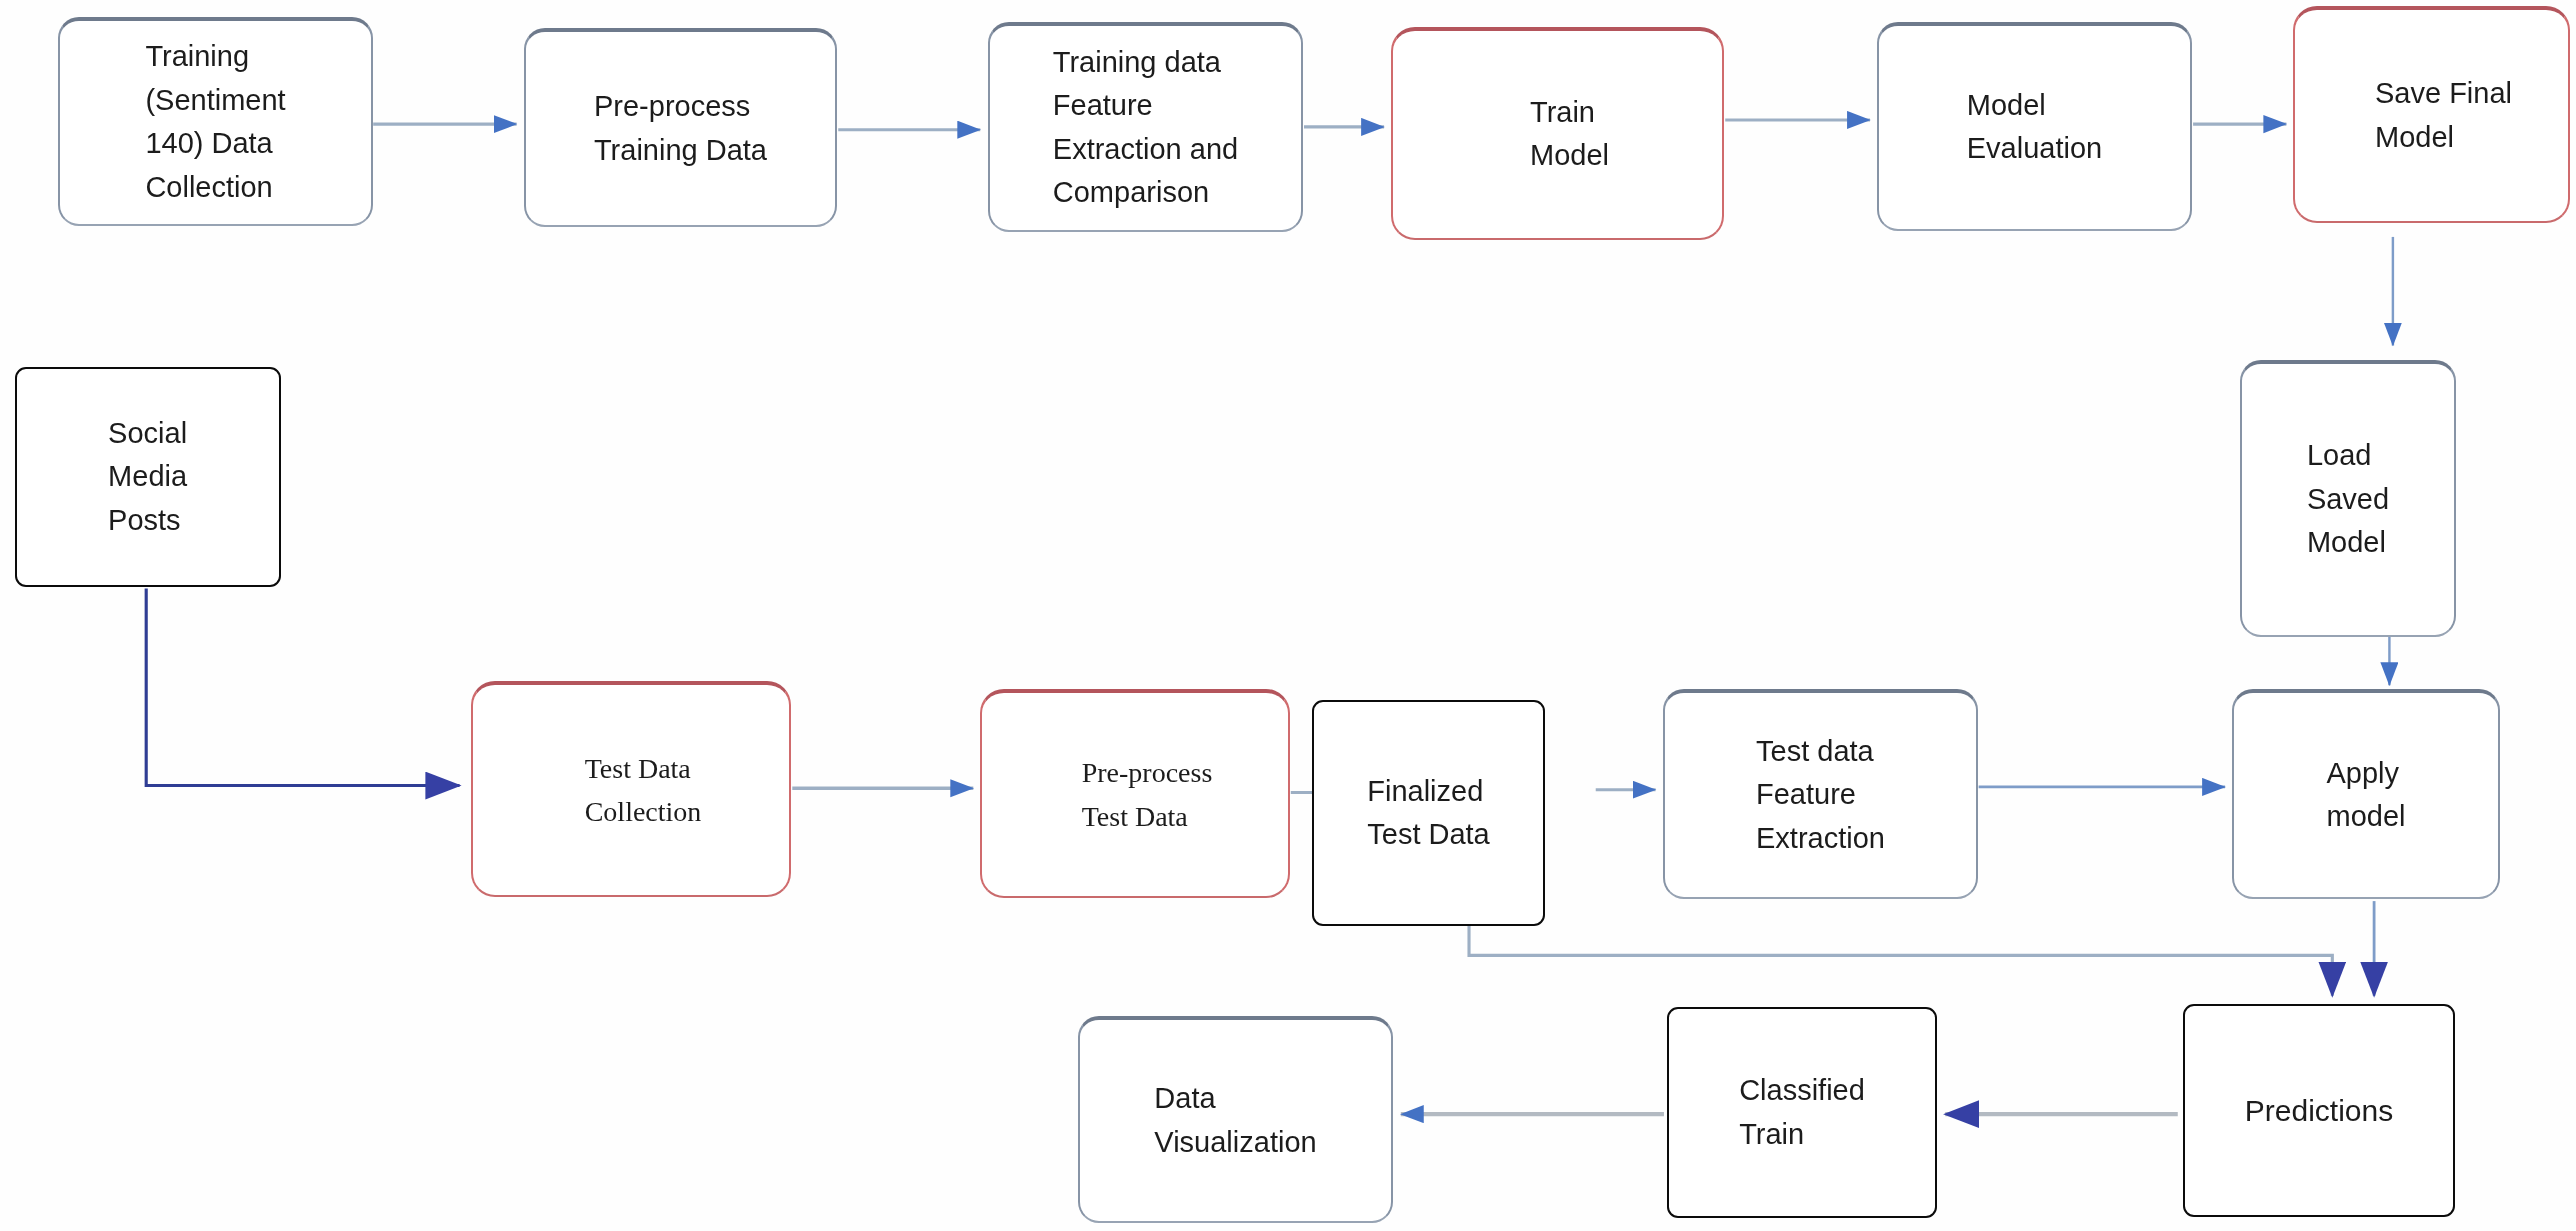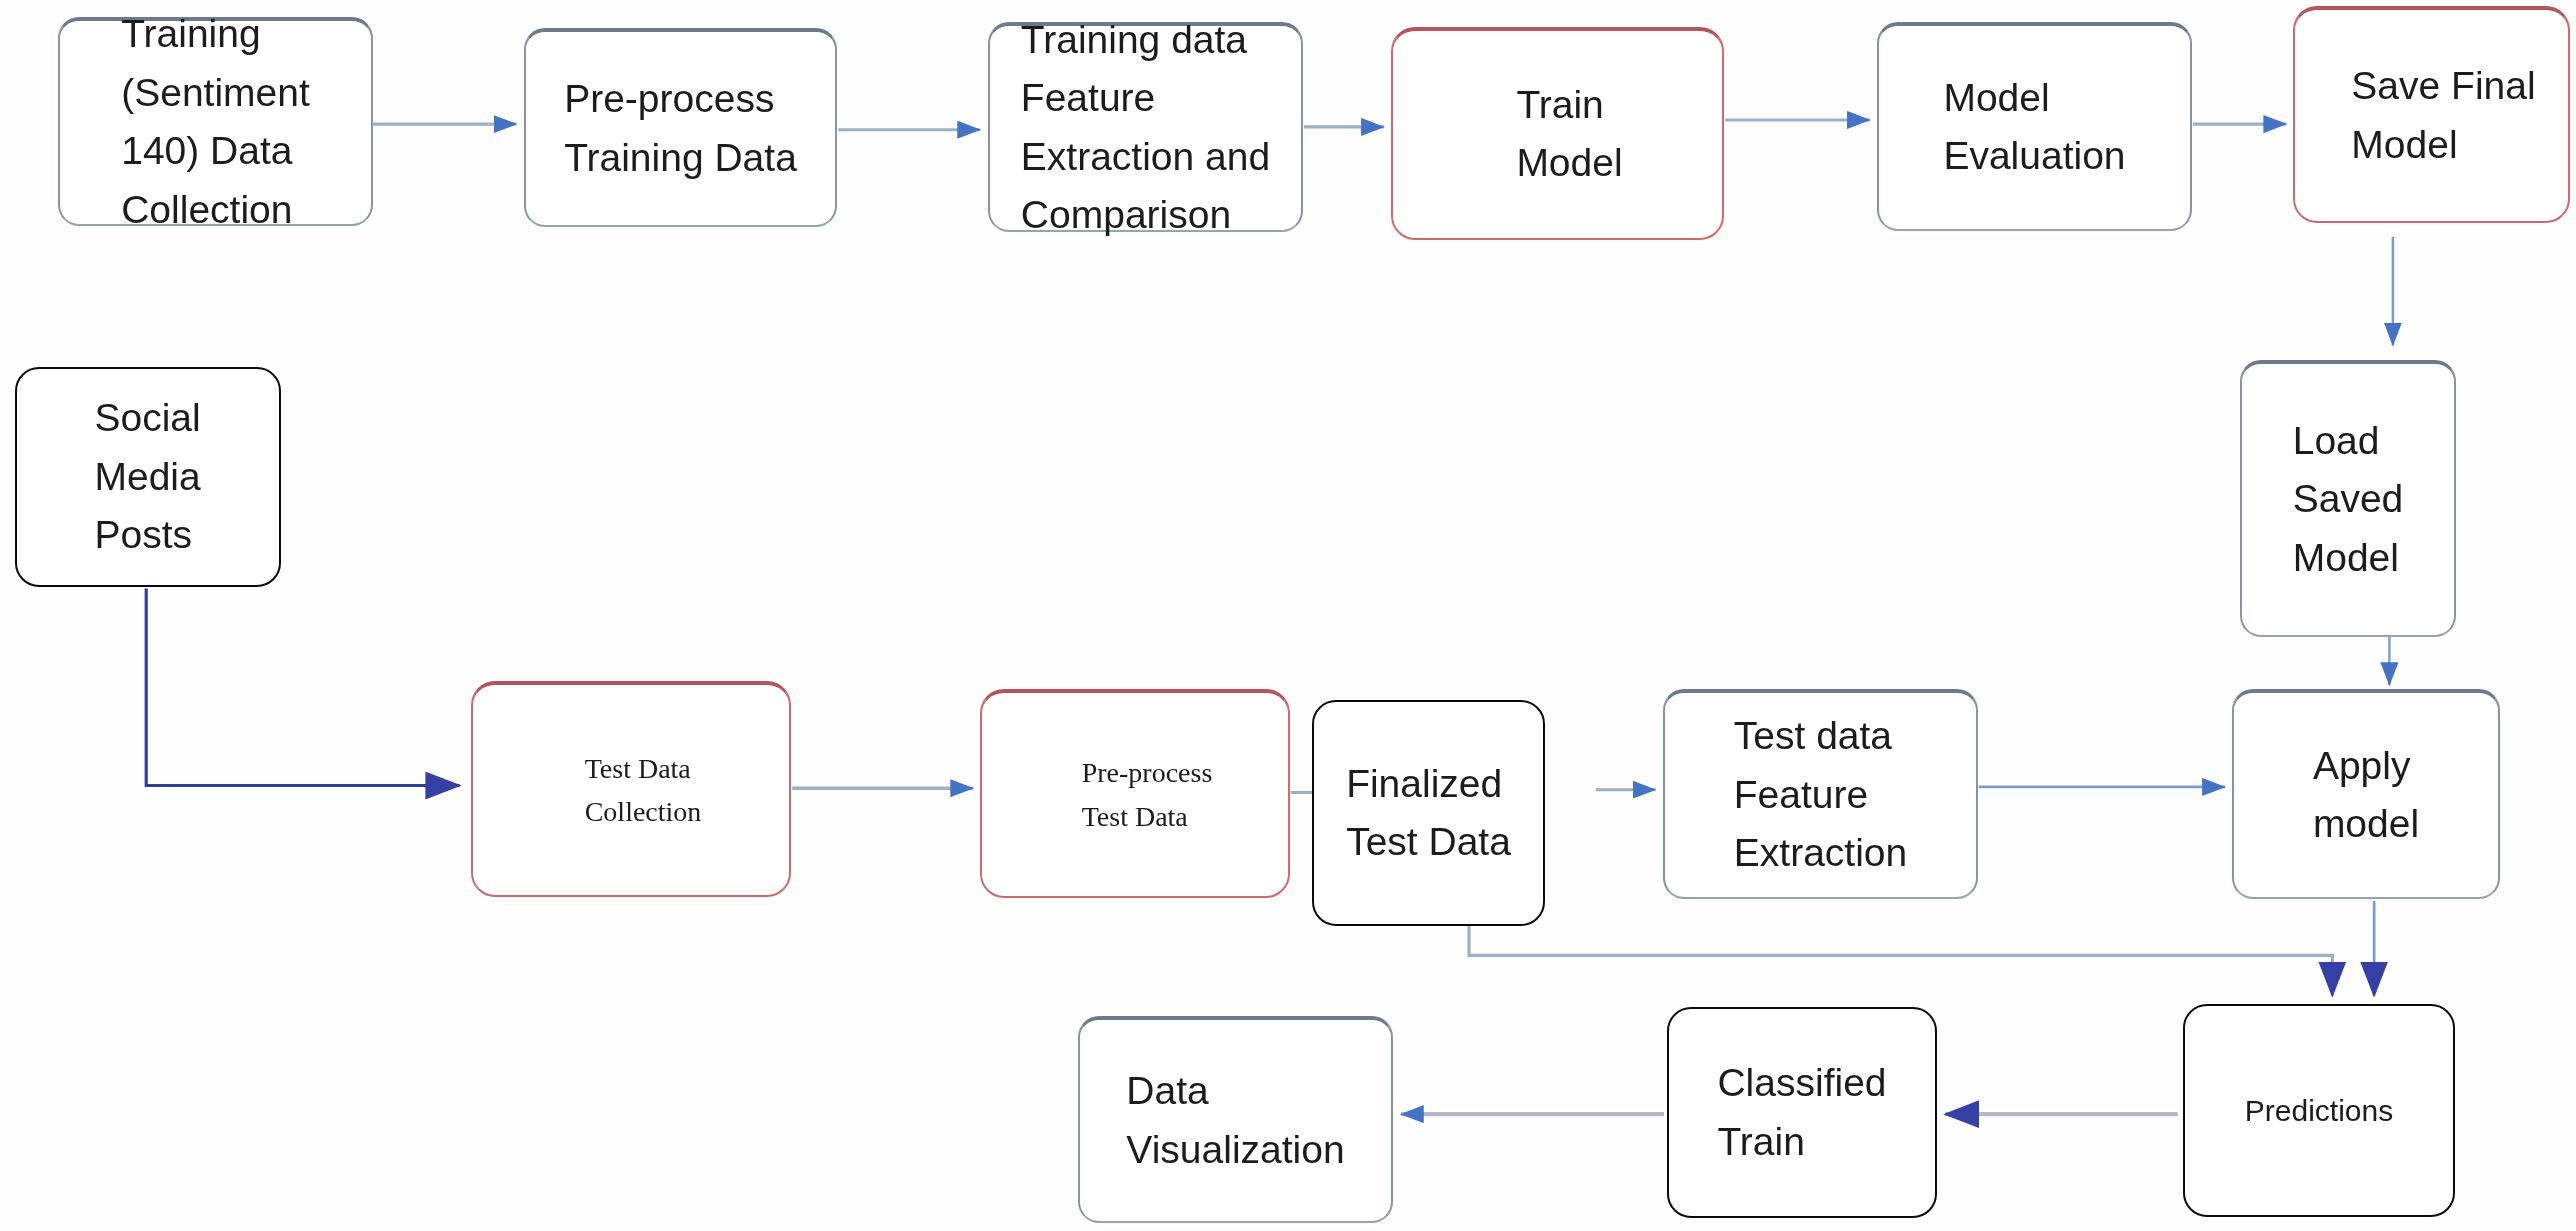--- a/index.html
+++ b/index.html
@@ -5,24 +5,24 @@
   html,body{margin:0;padding:0;background:#ffffff;}
   .canvas{
     position:relative;width:2576px;height:1232px;background:#fefefe;overflow:hidden;
     font-family:"Liberation Sans",sans-serif;color:#1c1c1c;
   }
   .edges{position:absolute;left:0;top:0;width:2576px;height:1232px;}
   .node{
     position:absolute;display:flex;align-items:center;justify-content:center;
     background:#ffffff;box-sizing:border-box;border-style:solid;
   }
-  .node .lbl{white-space:pre-line;text-align:left;font-size:39px;line-height:1.5;}
+  .node .lbl{white-space:pre-line;text-align:left;font-size:29px;line-height:1.5;}
   .blue{border-color:#6e7a8c #8794a6 #97a3b3 #8794a6;border-width:4.9px 2.1px 2.8px 2.1px;border-radius:21px;}
   .red{border-color:#b4555c #d06b6d #c96a6c #d06b6d;border-width:4.9px 2.1px 2.8px 2.1px;border-radius:24px;padding-left:24px;}
-  .black{border-color:#0b0b0b;border-width:2.8px;border-radius:24px;}
+  .black{border-color:#0b0b0b;border-width:2.8px;border-radius:11px;}
   .serif .lbl{font-family:"Liberation Serif",serif;font-size:28px;line-height:1.55;}
   .one-line .lbl{font-size:30px;}
   
   .n0{left:58px;top:16.7px;width:315px;height:209px}
   .n1{left:524px;top:28px;width:313px;height:199px}
   .n2{left:988px;top:21.6px;width:315px;height:210px}
   .n3{left:1391px;top:26.5px;width:333px;height:213px}
   .n4{left:1877px;top:21.6px;width:315px;height:209px}
   .n5{left:2293px;top:6px;width:277px;height:217px}
   .n6{left:2240px;top:360px;width:216px;height:277px}

